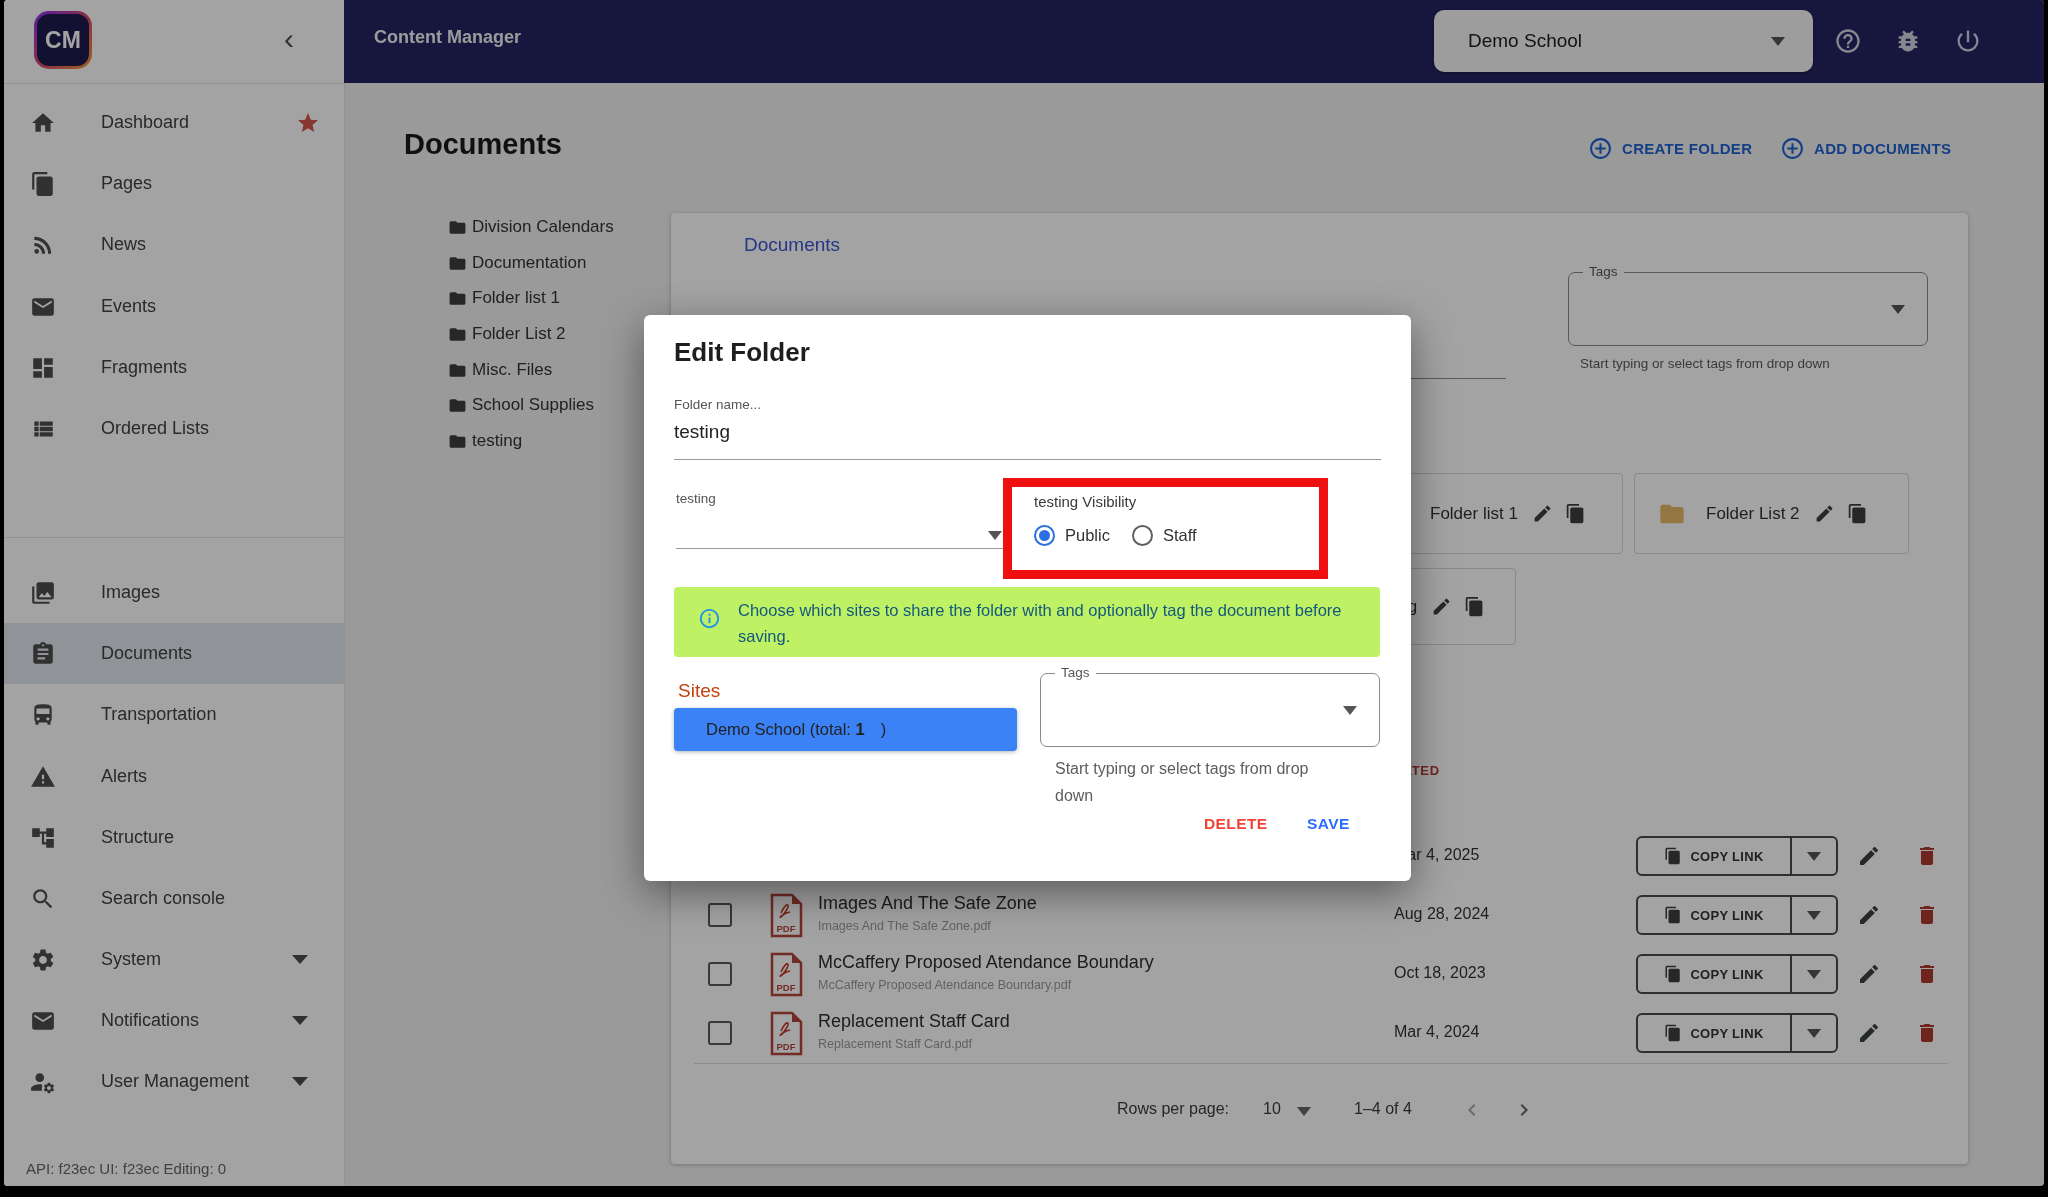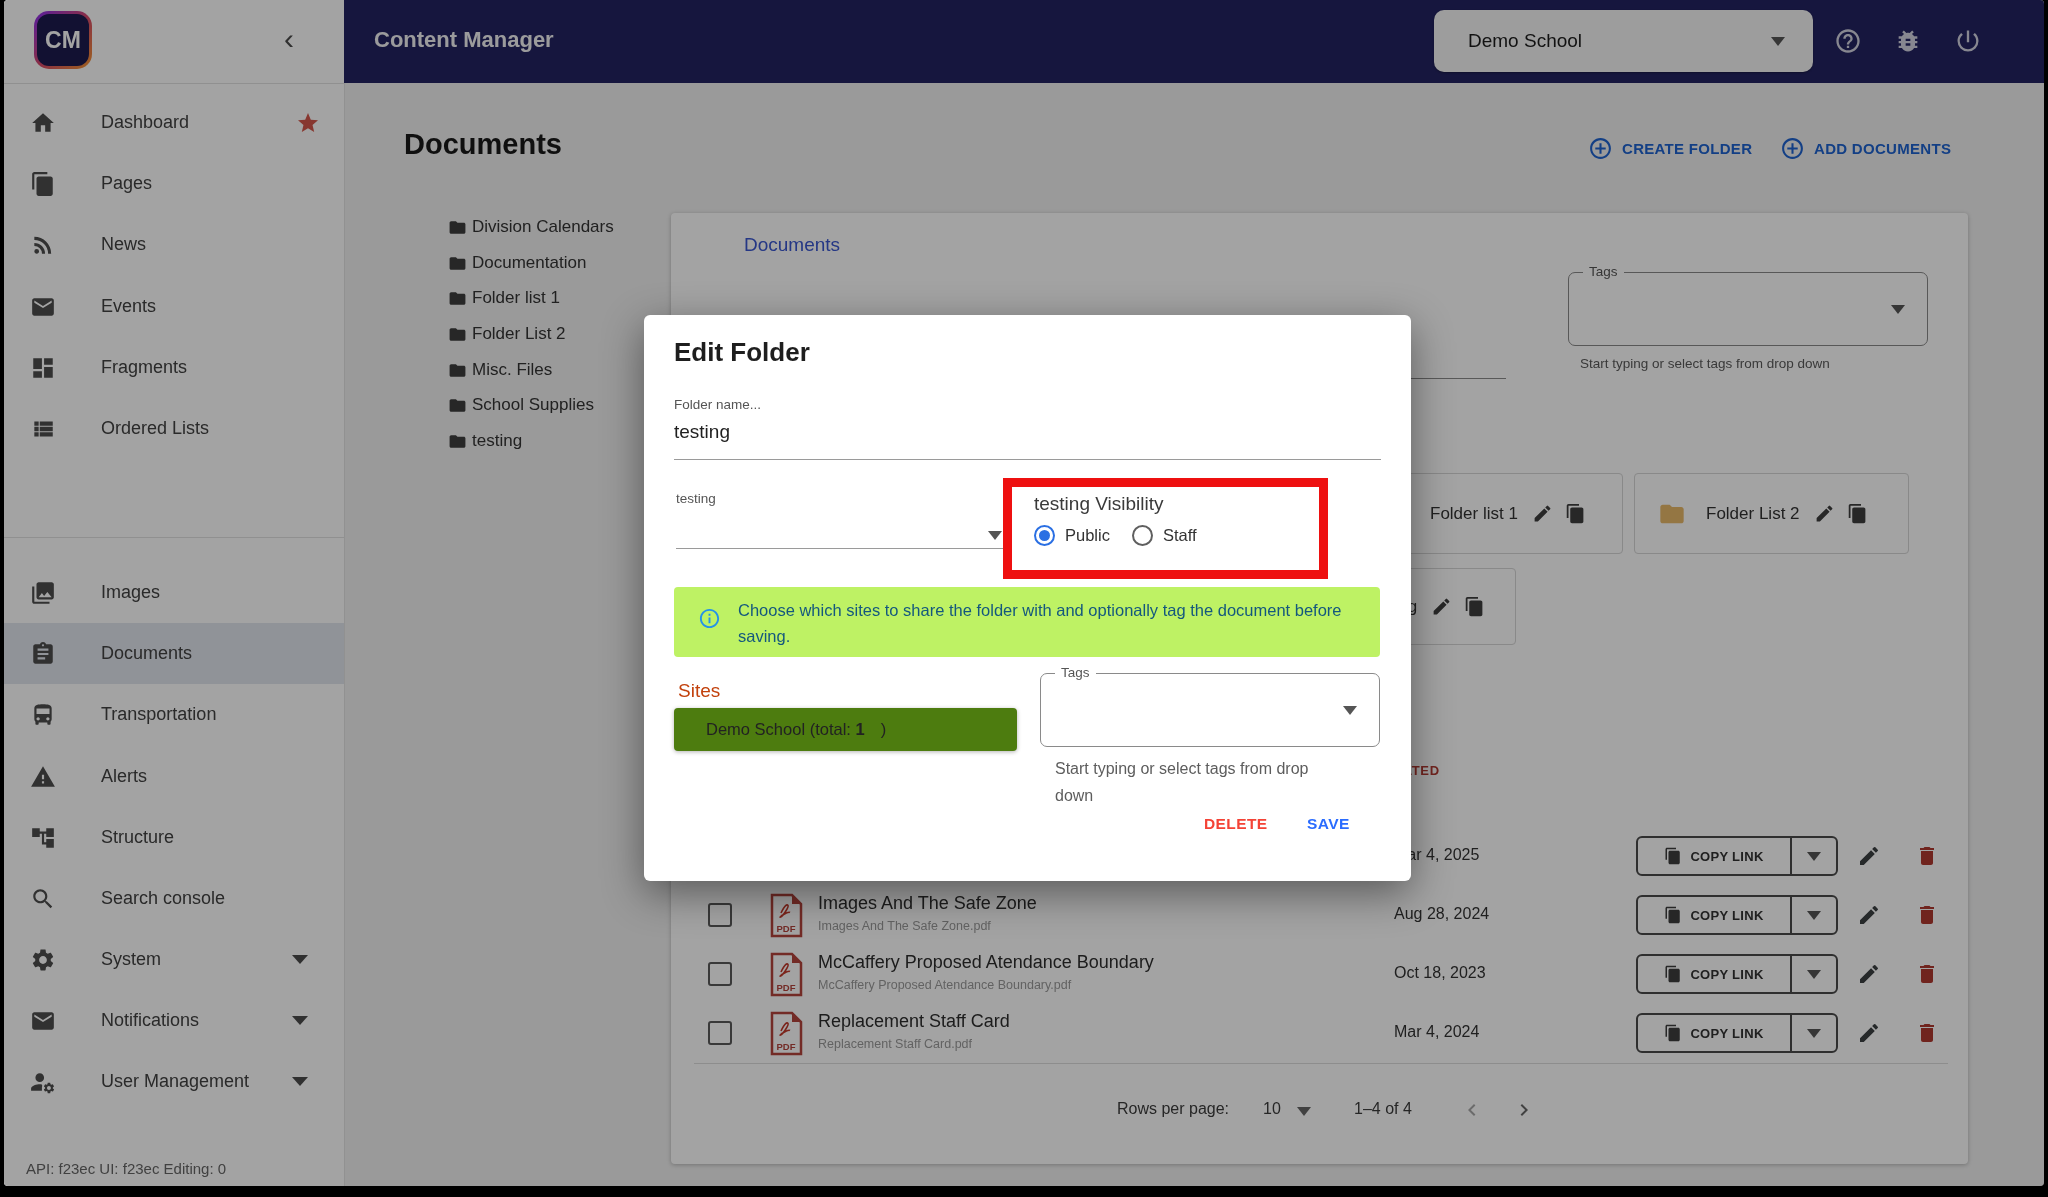--- a/index.html
+++ b/index.html
@@ -3,21 +3,21 @@
 <meta charset="utf-8">
 <style>
   html,body{margin:0;padding:0}
   body{width:2048px;height:1197px;background:#000;position:relative;overflow:hidden;
        font-family:"Liberation Sans","DejaVu Sans",sans-serif;}
   .abs{position:absolute}
   .window{position:absolute;left:4px;top:0;width:2040px;height:1186px;border-radius:4px;
           overflow:hidden;background:#f1f1f1}
   
   .hdr{position:absolute;left:340px;top:0;right:0;height:83px;background:#232361}
-  .hdr-title{position:absolute;left:30px;top:27px;color:#f2f2f5;font-size:22px;font-weight:700}
+  .hdr-title{position:absolute;left:30px;top:27px;color:#f2f2f5;font-size:18px;font-weight:700}
   .school-btn{position:absolute;left:1090px;top:10px;width:379px;height:62px;background:#f6f6f6;
               border-radius:10px;display:flex;align-items:center;box-shadow:0 1px 2px rgba(0,0,0,.3)}
   .school-btn span{margin-left:34px;font-size:19px;color:#1d1d1d}
   .tri{width:0;height:0;border-left:7px solid transparent;border-right:7px solid transparent;
        border-top:9px solid #555}
   .hdr-ic{position:absolute;top:27px;color:#d3d4e2}
   
   .sb{position:absolute;left:0;top:0;width:340px;height:100%;background:#fff;border-right:1px solid #e3e3e3}
   .sb-top{position:absolute;left:0;top:0;width:100%;height:83px;border-bottom:1px solid #e2e2e2}
   .logo{position:absolute;left:30px;top:11px;width:58px;height:58px;border-radius:15px;
@@ -71,32 +71,32 @@
   .scrim{position:absolute;inset:0;background:rgba(0,0,0,.36);z-index:40}
   .modal{position:absolute;left:640px;top:315px;width:767px;height:566px;background:#fff;border-radius:6px;
          box-shadow:0 12px 42px rgba(0,0,0,.45);z-index:60}
   .m-title{position:absolute;left:30px;top:22px;font-size:26px;font-weight:700;color:#1e1e1e}
   .m-lab{position:absolute;font-size:13.5px;color:#555}
   .m-val{position:absolute;font-size:19px;color:#1f1f1f}
   .m-line{position:absolute;border-bottom:1px solid #9a9a9a}
   .sel-chev{position:absolute;width:0;height:0;border-left:7px solid transparent;border-right:7px solid transparent;
             border-top:9px solid #555}
   .redbox{position:absolute;left:359px;top:163px;width:325px;height:101px;border:9px solid #ee1010;box-sizing:border-box;z-index:70}
-  .vis-lab{position:absolute;left:22px;top:6px;font-size:19px;font-weight:500;color:#3a3a3a}
+  .vis-lab{position:absolute;left:22px;top:6px;font-size:15px;font-weight:500;color:#3a3a3a}
   .radio-row{position:absolute;left:22px;top:38px;display:flex;align-items:center}
   .radio{width:21px;height:21px;border-radius:50%;box-sizing:border-box}
   .radio.on{border:2.5px solid #2a6fe3;display:flex;align-items:center;justify-content:center}
   .radio.on .dot{width:11px;height:11px;border-radius:50%;background:#2a6fe3}
   .radio.off{border:2.5px solid #5f5f5f}
   .radio-lab{font-size:16.5px;color:#333;margin:0 22px 0 10px}
   .infobox{position:absolute;left:30px;top:272px;width:706px;height:70px;background:#bef264;border-radius:4px}
   .infobox .ic{position:absolute;left:24px;top:20px;width:23px;height:23px;color:#2492e8}
   .infobox .txt{position:absolute;left:64px;top:10px;width:620px;font-size:16.5px;line-height:26px;color:#14587e}
   .m-sites-h{position:absolute;left:34px;top:365px;font-size:19px;font-weight:500;color:#c2410c}
-  .m-sites-card{position:absolute;left:30px;top:393px;width:343px;height:43px;background:#4d7c0f;border-radius:4px;
+  .m-sites-card{position:absolute;left:30px;top:393px;width:343px;height:43px;background:#3b82f6;border-radius:4px;
                 box-shadow:0 1px 4px rgba(0,0,0,.3);display:flex;align-items:center}
   .m-sites-card span{margin-left:16px;font-size:16.5px;color:#222}
   .m-tags{left:396px;top:358px;width:340px;height:74px}
   .m-help{position:absolute;left:411px;top:440px;width:280px;font-size:16px;line-height:27px;color:#5d5d5d}
   .m-btn{position:absolute;top:500px;font-size:15.5px;font-weight:700;letter-spacing:.4px}
   .pdf-svg{display:block}
   b{font-weight:700}
 </style>
 </head>
 <body>

